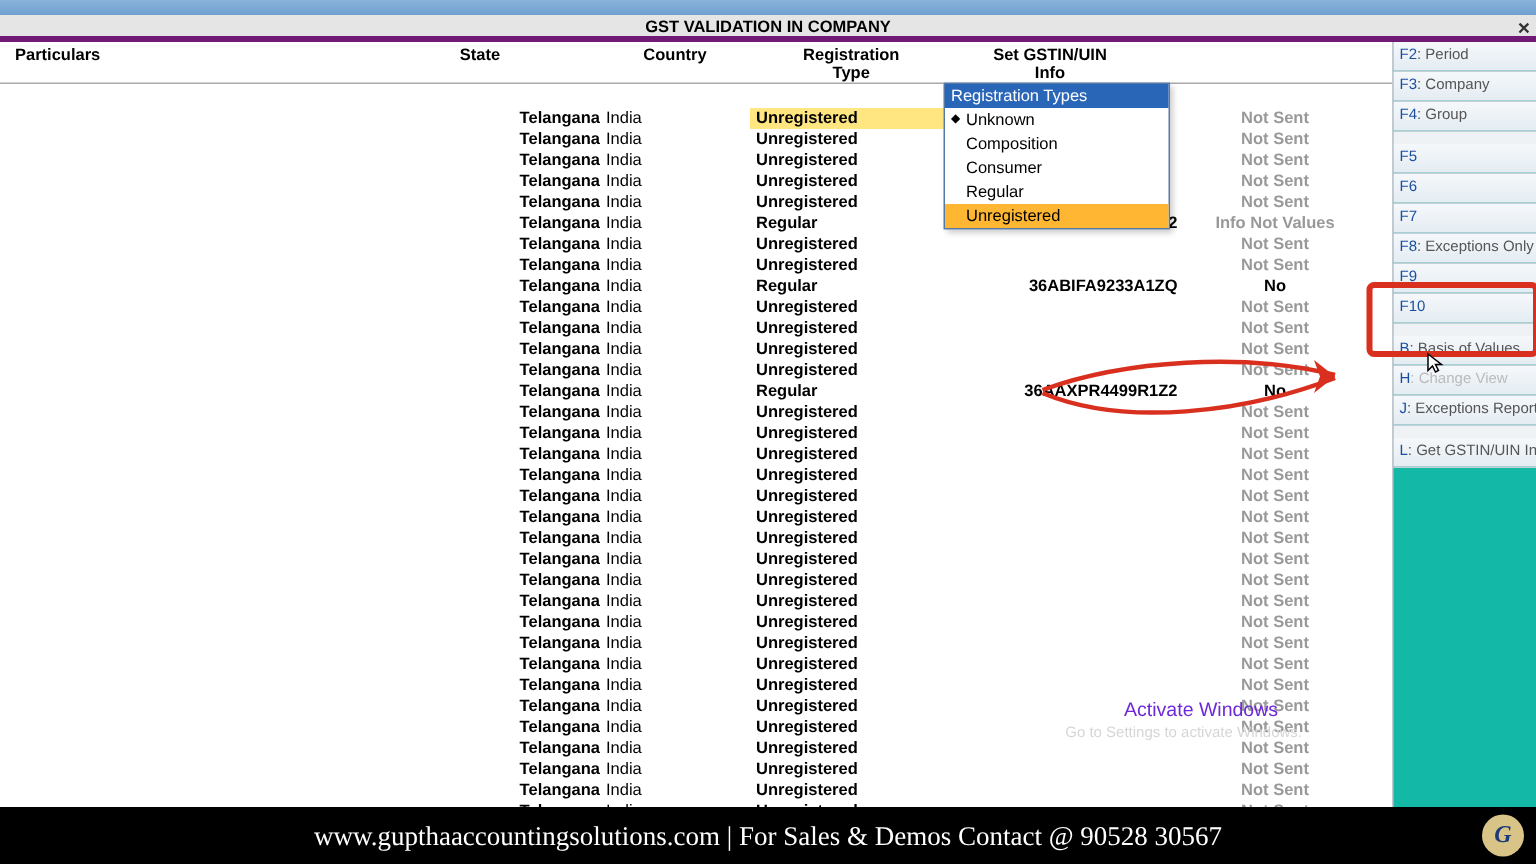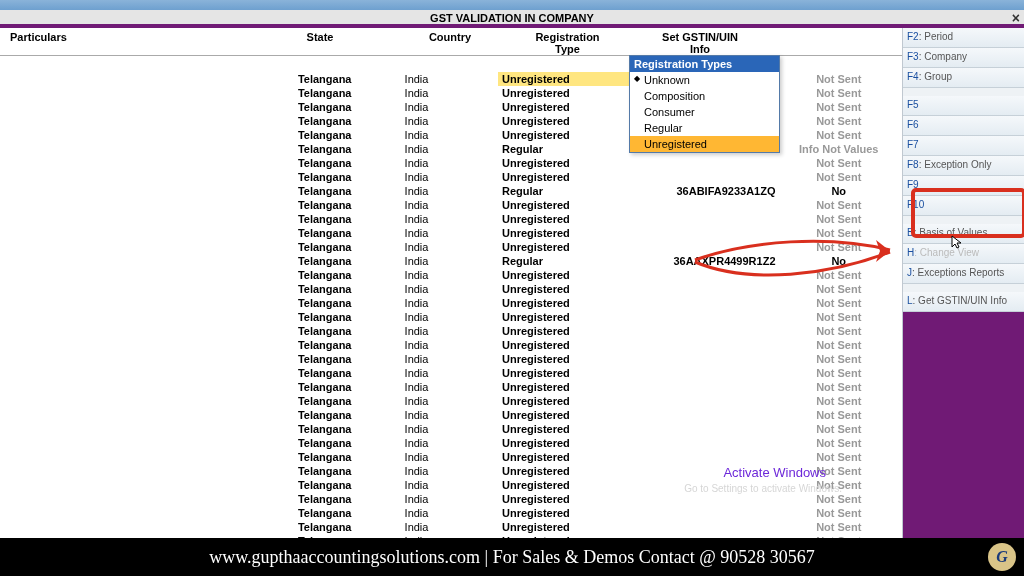--- a/index.html
+++ b/index.html
@@ -3,45 +3,45 @@
 <meta charset="utf-8">
 <style>
   * { box-sizing: border-box; margin: 0; padding: 0; }
   html, body { width: 1024px; height: 576px; font-family: Arial, sans-serif; font-size: 11px; overflow: hidden; background: #fff; }
   .top-blue { height: 10px; background: linear-gradient(#8ab3d9, #6ea0cf); }
   .title-bar { background: #e5e5e5; border-bottom: 4px solid #701a75; height: 18px; position: relative; }
   .title-bar .title { font-weight: bold; font-size: 11px; text-align: center; padding-top: 2px; }
   .close-x { position: absolute; right: 4px; top: 0; font-size: 14px; font-weight: bold; color: #333; cursor: pointer; }
   .main-wrap { display: flex; height: 510px; }
   .content { flex: 1; position: relative; overflow: hidden; }
-  .right-panel { width: 122px; border-left: 1px solid #c0c8d0; background: #701a75; display: flex; flex-direction: column; }
+  .right-panel { width: 96px; border-left: 1px solid #c0c8d0; background: #14b8a6; display: flex; flex-direction: column; }
   .rbtn { background: linear-gradient(#f5f8fb,#e4ecf2); border-bottom: 1px solid #c6d0d8; height: 20px; padding: 3px 4px; font-size: 10px; color: #555; cursor: pointer; white-space: nowrap; overflow: hidden; }
   .rbtn .fkey { color: #2857a5; font-weight: normal; }
   .rbtn .fkey.blue { color: #1a4fa0; }
   .headers { display: flex; border-bottom: 1px solid #aaa; height: 28px; }
   .headers div { font-weight: bold; font-size: 11px; text-align: center; padding: 3px 2px; }
   .col-part { width: 240px; text-align: left !important; padding-left: 10px !important; }
   .col-state { width: 160px; }
   .col-country { width: 100px; }
   .col-regtype { width: 135px; }
   .col-gstin { width: 150px; }
   .col-info { width: 130px; }
   .rows { }
   .row { display: flex; height: 14px; line-height: 14px; font-size: 11px; }
   .row > div { overflow: hidden; white-space: nowrap; }
   .row .col-part { padding-left: 10px; }
-  .row .col-state { font-weight: bold; text-align: center; padding-left: 4px; margin-left: 11px; }
+  .row .col-state { font-weight: bold; text-align: right; padding-left: 4px; }
   .row .col-country { text-align: left; padding-left: 4px; }
   .row .col-regtype { font-weight: bold; text-align: left; padding-left: 4px; }
   .row .col-gstin { font-weight: bold; text-align: right; padding-left: 4px; }
   .row .col-info { font-weight: bold; text-align: center; }
   .notsent { color: #999; }
   .highlight-cell { background: #ffe680; }
   .dropdown { position: absolute; left: 629px; top: 27px; width: 151px; border: 1px solid #547aa8; background: #fff; z-index: 5; box-shadow: 2px 2px 4px rgba(0,0,0,0.2); }
-  .dropdown-title { background: #2a66b8; color: #fff; font-weight: bold; padding: 2px 4px; font-size: 11px; }
+  .dropdown-title { background: #2a66b8; color: #fff; font-weight: normal; padding: 2px 4px; font-size: 11px; }
   .dd-item { padding: 2px 4px; font-size: 11px; cursor: pointer; }
   .dd-item.sel { position: relative; }
   .dd-item.sel::before { content: "◆"; font-size: 8px; position: absolute; left: 4px; }
   .dd-item.sel { padding-left: 14px; }
   .dd-item.nonsel { padding-left: 14px; }
   .dd-item.hl { background: #ffb733; }
   .red-box { position: absolute; right: -2px; top: 188px; width: 115px; height: 50px; border: 4px solid #d92f1e; border-radius: 5px; z-index: 6; }
   .arrow { position: absolute; z-index: 5; }
   .arrow svg { overflow: visible; }
   .cursor { position: absolute; left: 950px; top: 234px; z-index: 7; font-size: 14px; color: #000; }
@@ -370,21 +370,21 @@
   </div>
 
   <div class="right-panel" id="right-panel">
       <div class="rbtn"><span class="fkey blue">F2</span><span>: Period</span></div>
       <div class="rbtn"><span class="fkey blue">F3</span><span>: Company</span></div>
       <div class="rbtn"><span class="fkey blue">F4</span><span>: Group</span></div>
       <div class="rbtn" style="height: 8px; background: rgb(238, 242, 245); border-bottom: none;"></div>
       <div class="rbtn"><span class="fkey blue">F5</span><span></span></div>
       <div class="rbtn"><span class="fkey blue">F6</span><span></span></div>
       <div class="rbtn"><span class="fkey blue">F7</span><span></span></div>
-      <div class="rbtn"><span class="fkey blue">F8</span><span>: Exception Only</span></div>
+      <div class="rbtn"><span class="fkey blue">F8</span><span>: Exceptions Only</span></div>
       <div class="rbtn"><span class="fkey blue">F9</span><span></span></div>
       <div class="rbtn"><span class="fkey blue">F10</span><span></span></div>
       <div class="rbtn" style="height: 8px; background: rgb(238, 242, 245); border-bottom: none;"></div>
       <div class="rbtn"><span class="fkey blue">B</span><span>: Basis of Values</span></div>
       <div class="rbtn"><span class="fkey blue">H</span><span style="color: rgb(187, 187, 187);">: Change View</span></div>
       <div class="rbtn"><span class="fkey blue">J</span><span>: Exceptions Reports</span></div>
       <div class="rbtn" style="height: 8px; background: rgb(238, 242, 245); border-bottom: none;"></div>
       <div class="rbtn"><span class="fkey blue">L</span><span>: Get GSTIN/UIN Info</span></div>
     </div>
 </div>

